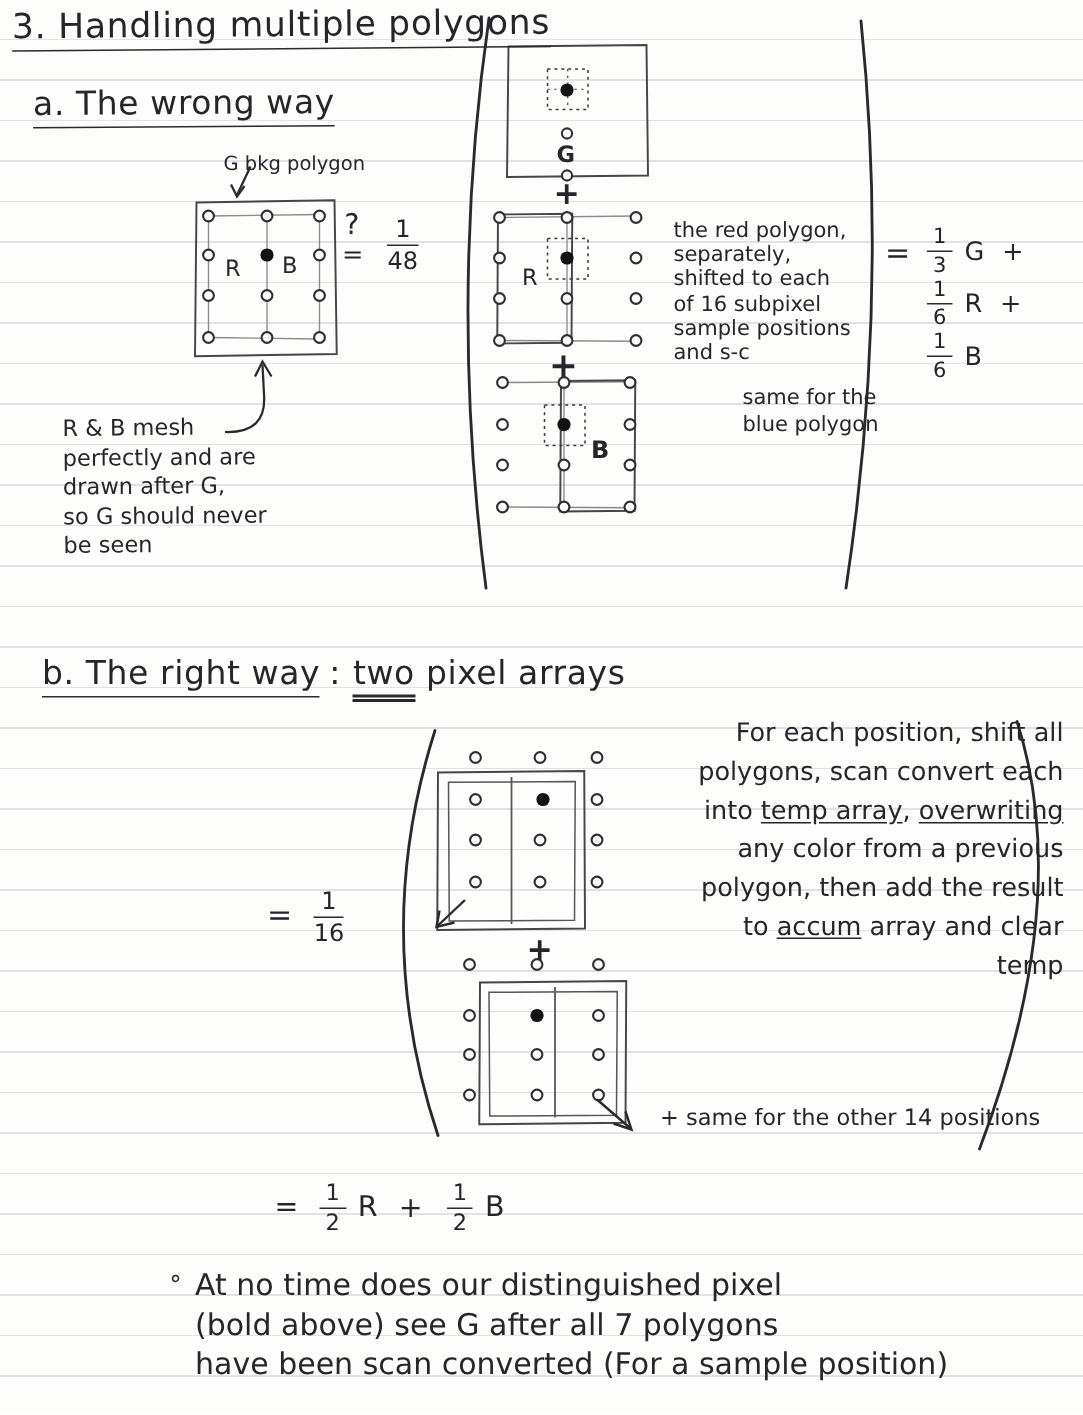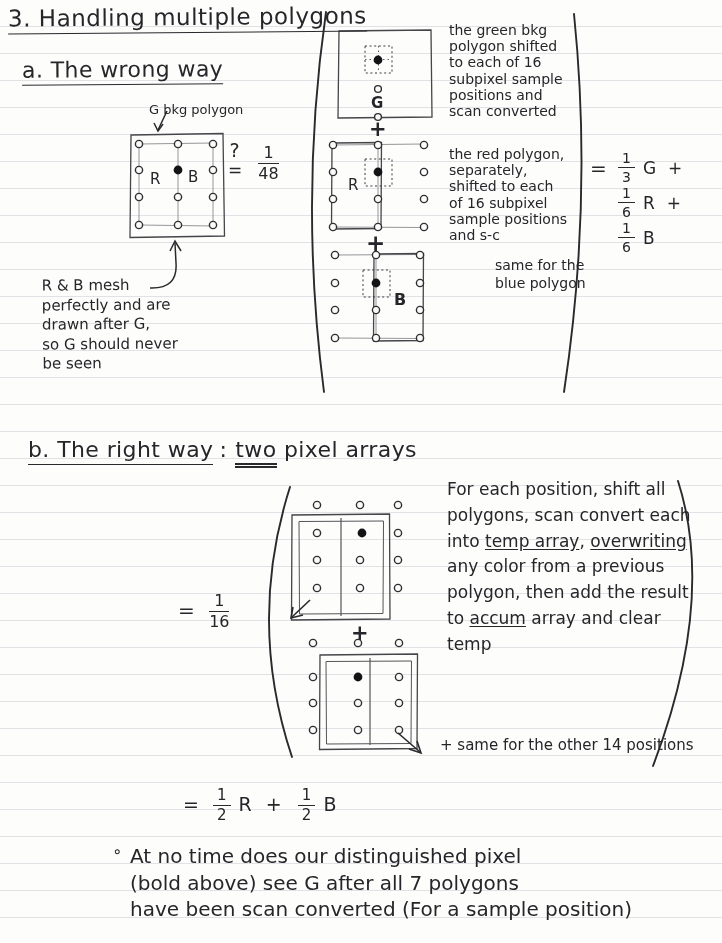--- a/index.html
+++ b/index.html
@@ -215,26 +215,20 @@
       <span class="den">48</span>
     </span>
   </div>
 
   <div class="abs pre" style="left:42px;top:276px;font-size:15px;line-height:1.3;transform:rotate(-0.5deg);">R &amp; B mesh
 perfectly and are
 drawn after G,
 so G should never
 be seen</div>
 
-  <div class="abs pre note-sm" style="left:449px;top:22px;">the green bkg
-polygon shifted
-to each of 16
-subpixel sample
-positions and
-scan converted</div>
 
   <div class="abs pre note-sm" style="left:449px;top:146px;">the red polygon,
 separately,
 shifted to each
 of 16 subpixel
 sample positions
 and s-c</div>
 
   <div class="abs pre note-sm" style="left:449px;top:256px;line-height:1.3;margin-left:46px;">same for the
 blue polygon</div>
@@ -276,21 +270,21 @@
   </div>
 
   <div class="abs" style="left:178px;top:593px;font-size:20px;">
     <span>=</span>
     <span class="frac" style="font-size:16px;margin-left:8px;">
       <span class="num">1</span>
       <span class="den">16</span>
     </span>
   </div>
 
-  <div class="abs" style="left:447px;top:477px;width:262px;font-size:17px;line-height:1.52;">
+  <div class="abs" style="left:447px;top:477px;width:262px;font-size:17px;line-height:1.52;text-align:right;">
     <span>For each position, shift all polygons, scan convert each into </span><span class="uword">temp array</span><span>, </span><span class="uword">overwriting</span><span> any color from a previous polygon, then add the result to </span><span class="uword">accum</span><span> array and clear temp</span>
   </div>
 
   <div class="abs" style="left:440px;top:736px;font-size:15px;">+ same for the other 14 positions</div>
 
   <div class="abs" style="left:183px;top:788px;font-size:19px;">
     <span>=</span>
     <span class="frac" style="font-size:15px;margin-left:8px;"><span class="num">1</span><span class="den">2</span></span>
     <span>R</span>
     <span style="margin:0 8px;">+</span>

